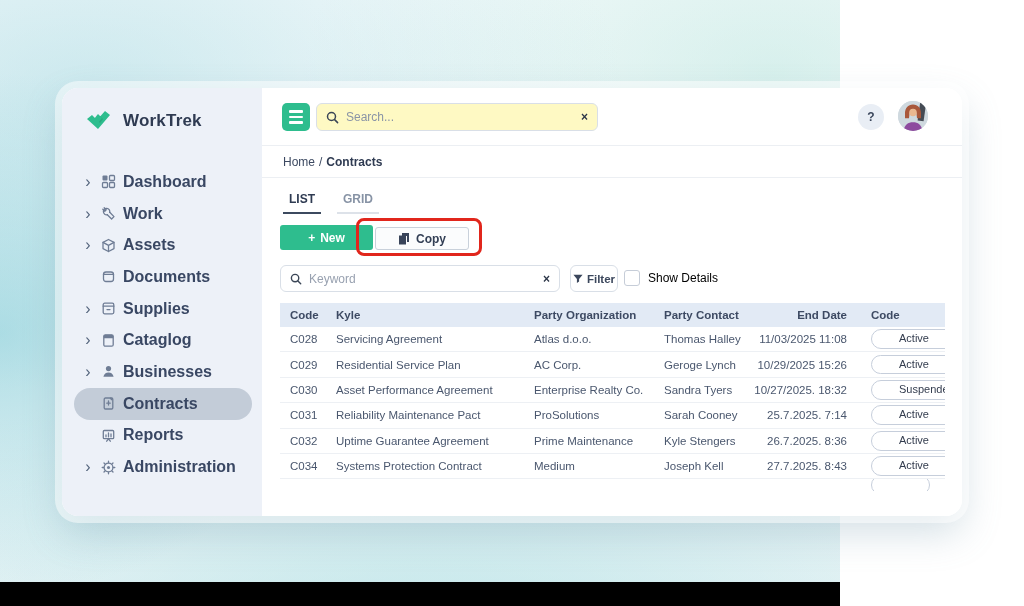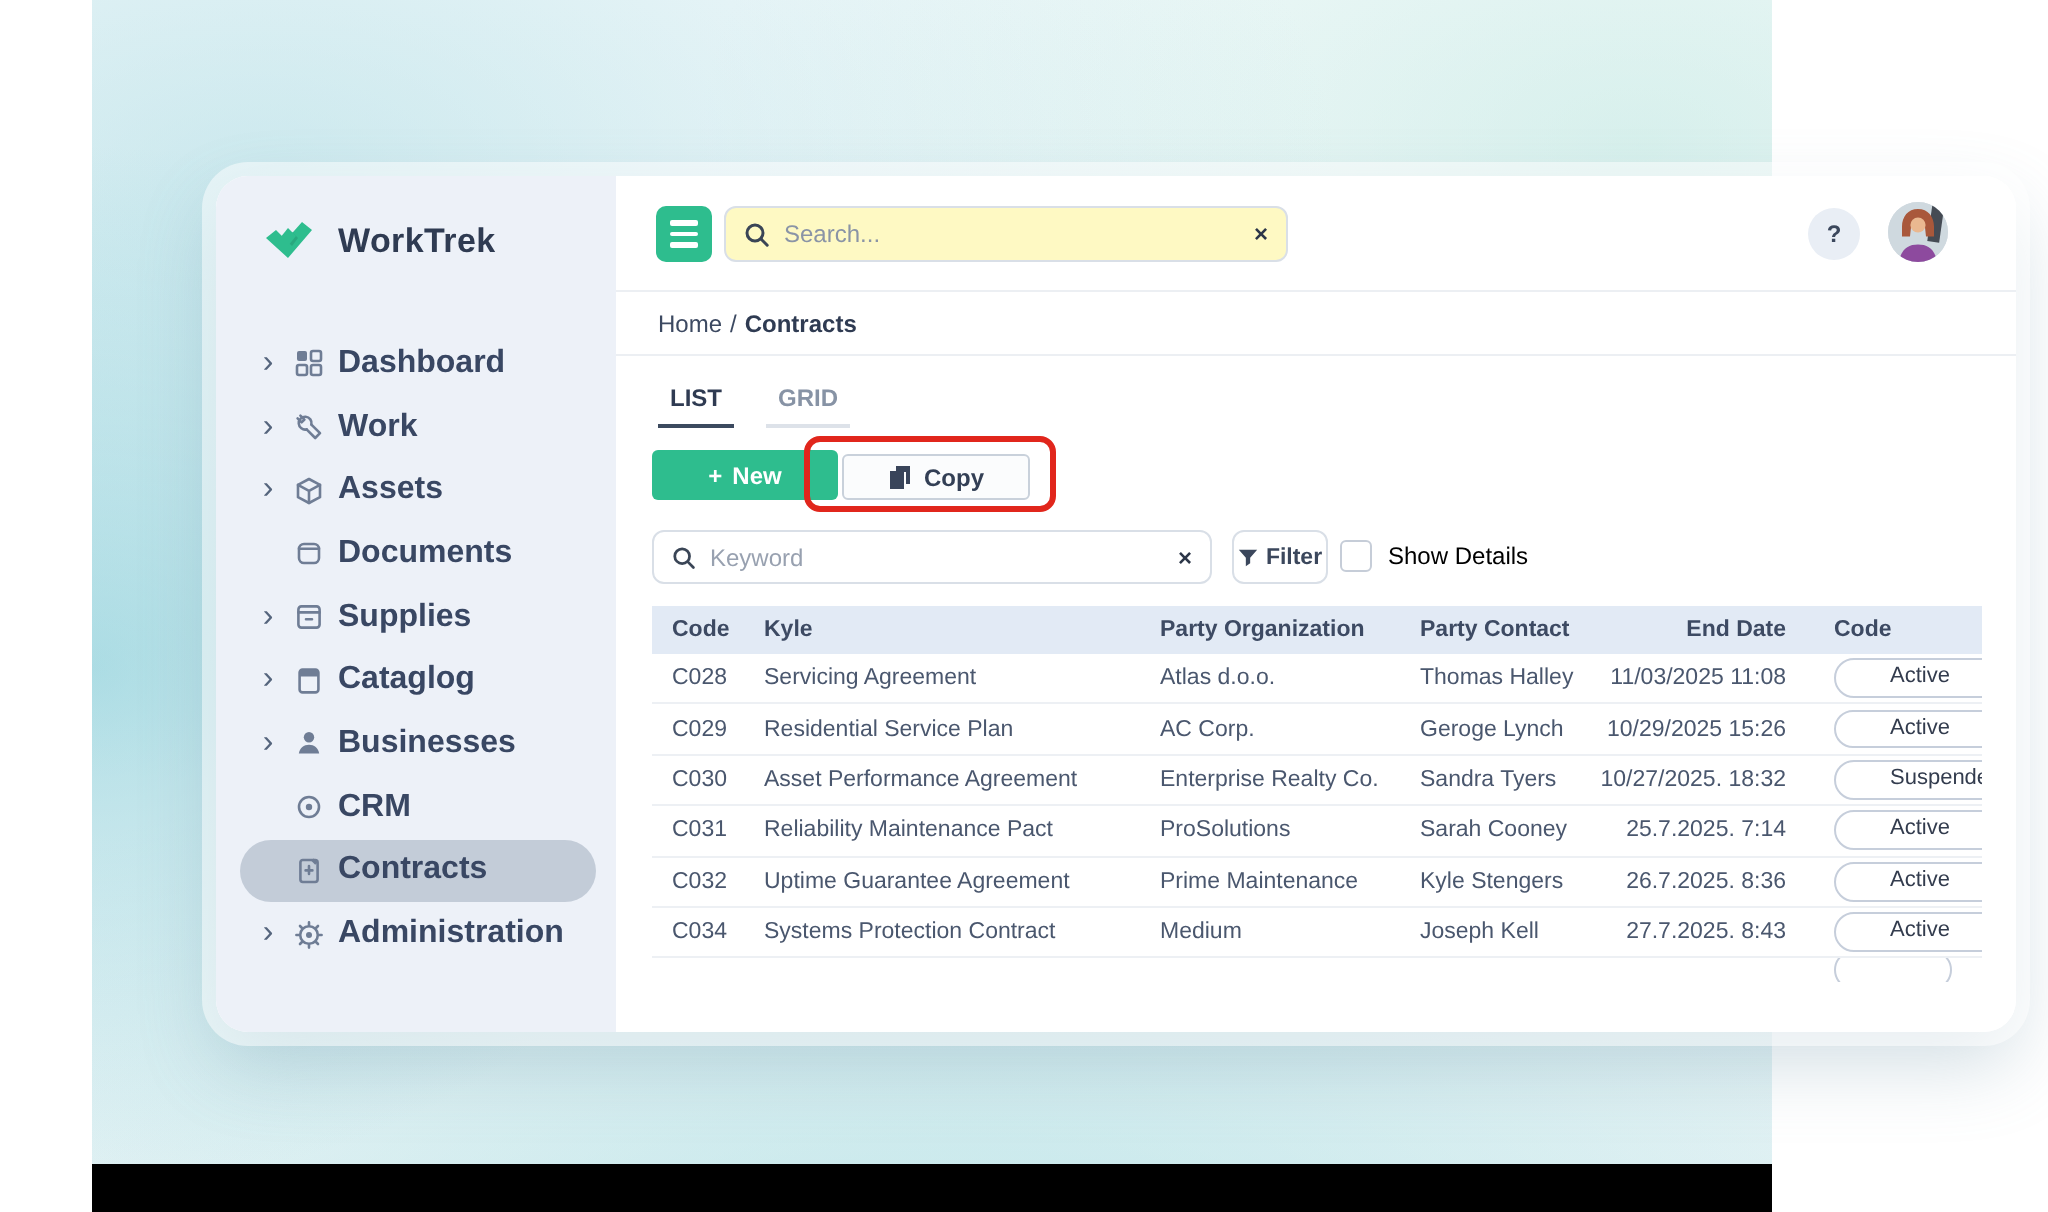--- a/index.html
+++ b/index.html
@@ -5,21 +5,20 @@
   * { margin:0; padding:0; box-sizing:border-box; }
   html,body { width:1024px; height:606px; overflow:hidden; font-family:"Liberation Sans", sans-serif; }
   .stage{
     position:relative; width:840px; height:606px;
     background:
       radial-gradient(520px 420px at 0% 55%, rgba(120,200,212,.55), rgba(120,200,212,0) 62%),
       radial-gradient(900px 500px at 10% 15%, rgba(150,210,220,.45), rgba(150,210,220,0) 60%),
       radial-gradient(760px 430px at 92% 12%, rgba(170,224,214,.42), rgba(170,224,214,0) 62%),
       radial-gradient(1100px 520px at 52% 108%, rgba(150,216,220,.5), rgba(150,216,220,0) 60%),
       linear-gradient(180deg,#f9fcfd 0%,#edf5f7 100%);
-    margin-left: 46px;
   }
   .bottom-black{ position:absolute; left:0; bottom:0; width:100%; height:24px; background:#000; }
 
   .card{
     position:absolute; left:62px; top:88px; width:900px; height:428px;
     background:#fff; border-radius:16px; overflow:hidden;
     box-shadow:0 0 0 7px rgba(255,255,255,.5), 0 16px 38px rgba(105,145,165,.30);
   }
 
   
@@ -165,40 +164,40 @@
         <li class="nav-item">
           <span class="chev">›</span>
           <span class="ic">
               <svg viewBox="0 0 15 15">
                 <circle class="fill" cx="7.5" cy="4.6" r="2.6"></circle>
                 <path class="fill" d="M2.4 12.8c.5-3 2.5-4.4 5.1-4.4s4.6 1.4 5.1 4.4z"></path>
               </svg>
             </span>
           <span class="lbl">Businesses</span>
         </li>
-        <li class="nav-item">
-          <span class="spacer"></span>
-          <span class="ic">
-              <svg viewBox="0 0 15 15">
-                <circle cx="7.5" cy="7.5" r="5"></circle>
-                <circle class="fill" cx="7.5" cy="7.5" r="1.6"></circle>
-              </svg>
-            </span>
-          <span class="lbl">CRM</span>
-        </li>
         <li class="nav-item selected">
           <span class="spacer"></span>
           <span class="ic">
               <svg viewBox="0 0 15 15">
                 <rect x="3.2" y="2" width="8.6" height="11" rx="1.2"></rect>
                 <path d="M7.5 5v4M5.8 7.2h3.4"></path>
                 <path class="fill" d="M9.8 1.2l2 2-1.2 1.2-2-2z"></path>
               </svg>
             </span>
           <span class="lbl">Contracts</span>
+        </li>
+        <li class="nav-item">
+          <span class="spacer"></span>
+          <span class="ic">
+              <svg viewBox="0 0 15 15">
+                <rect x="2.3" y="2.5" width="10.4" height="8.2" rx="1"></rect>
+                <path d="M5 8.8V6.8M7.5 8.8V5M10 8.8V6M5.7 13.2l1.8-2.4 1.8 2.4"></path>
+              </svg>
+            </span>
+          <span class="lbl">Reports</span>
         </li>
         <li class="nav-item">
           <span class="chev">›</span>
           <span class="ic">
               <svg viewBox="0 0 15 15">
                 <circle cx="7.5" cy="7.5" r="4.4"></circle>
                 <circle class="fill" cx="7.5" cy="7.5" r="1.5"></circle>
                 <path d="M7.5 1.2v1.4M7.5 12.4v1.4M1.2 7.5h1.4M12.4 7.5h1.4M3 3l1 1M11 11l1 1M12 3l-1 1M4 11l-1 1"></path>
               </svg>
             </span>

